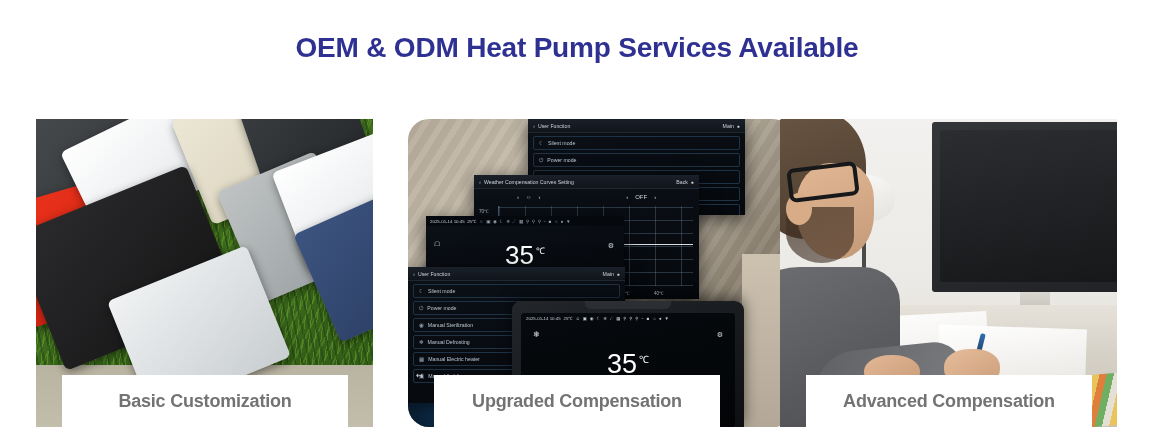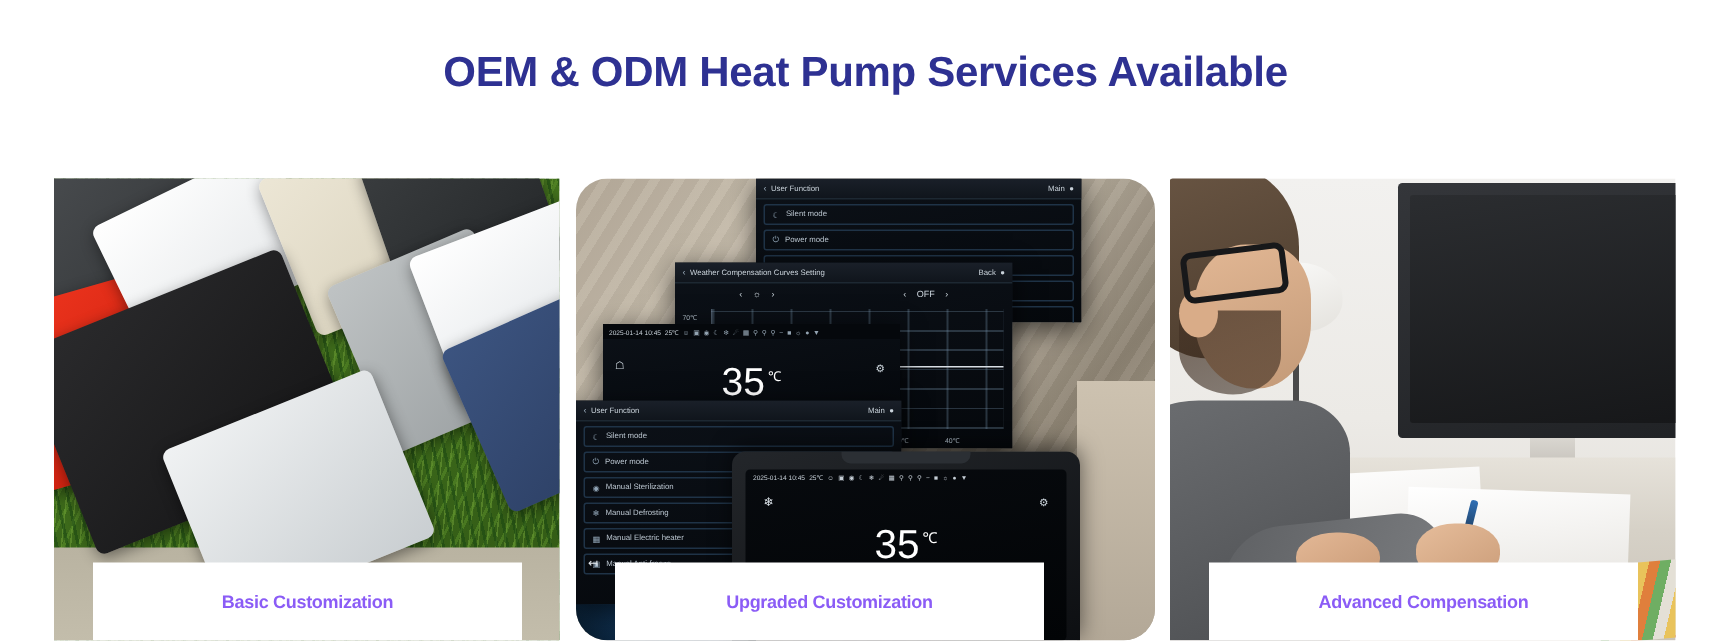--- a/index.html
+++ b/index.html
@@ -26,21 +26,21 @@
     position:absolute;
     top:119px;left:0;width:1154px;height:308px;
   }
   .card{
     position:absolute;
     top:0;
     height:308px;
     overflow:hidden;
   }
   .card-1{left:36px;width:337px;}
-  .card-2{left:384px;width:386px;border-radius:21px;}
+  .card-2{left:408px;width:386px;border-radius:21px;}
   .card-3{left:780px;width:337px;}
 
   .card-photo{
     position:absolute;
     inset:0;
     overflow:hidden;
   }
 
   
   .card-label{
@@ -49,23 +49,23 @@
     top:256px;
     width:286px;
     height:52px;
     background:#ffffff;
     display:flex;
     align-items:center;
     justify-content:center;
     z-index:40;
   }
   .card-label span{
-    font-size:12px;
+    font-size:18px;
     font-weight:bold;
-    color:#8b5cf6;
+    color:#737373;
     letter-spacing:-0.2px;
     white-space:nowrap;
   }
 
   
   .grass{
     position:absolute;inset:0;
     background:
       repeating-linear-gradient(78deg,  rgba(25,70,18,.55) 0 2px, rgba(0,0,0,0) 2px 7px),
       repeating-linear-gradient(-64deg, rgba(96,150,44,.45) 0 2px, rgba(0,0,0,0) 2px 9px),
@@ -506,21 +506,21 @@
           <div class="tb-r">⚙</div>
           <div class="tb-big">
             <span>35</span><sup>℃</sup>
           </div>
           <div class="tb-cap">Water outlet temp.</div>
         </div>
       </div>
     </div>
 
     <div class="card-label">
-      <span>Upgraded Customization</span>
+      <span>Upgraded Compensation</span>
     </div>
   </div>
 
   <div class="card card-3">
     <div class="card-photo">
       <div class="c3-bg"></div>
       <div class="c3-monitor"></div>
       <div class="c3-mon-neck"></div>
       <div class="c3-lampshade"></div>
       <div class="c3-lamparm"></div>

